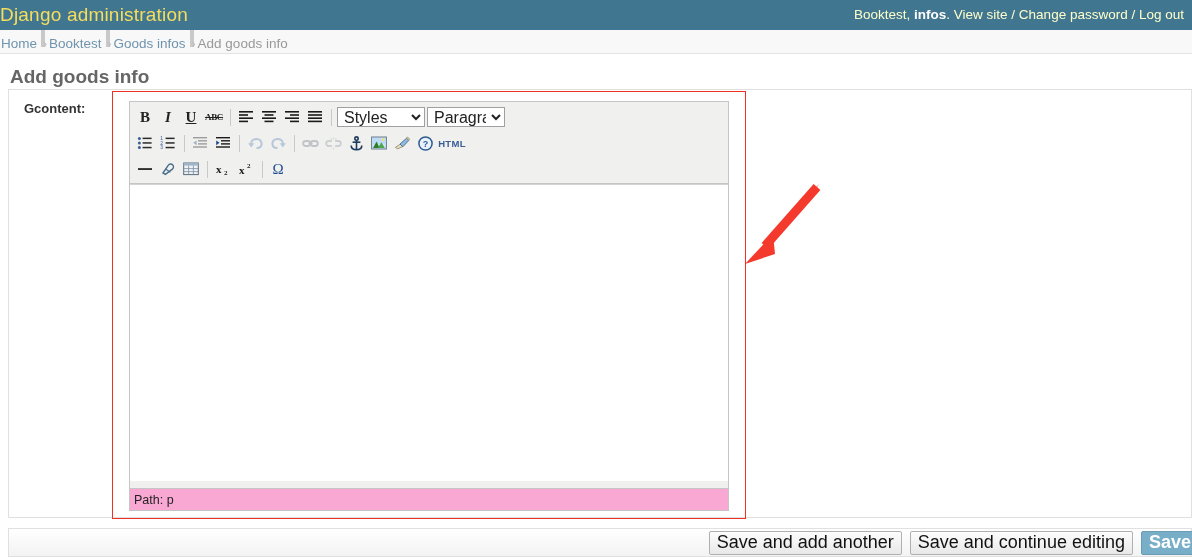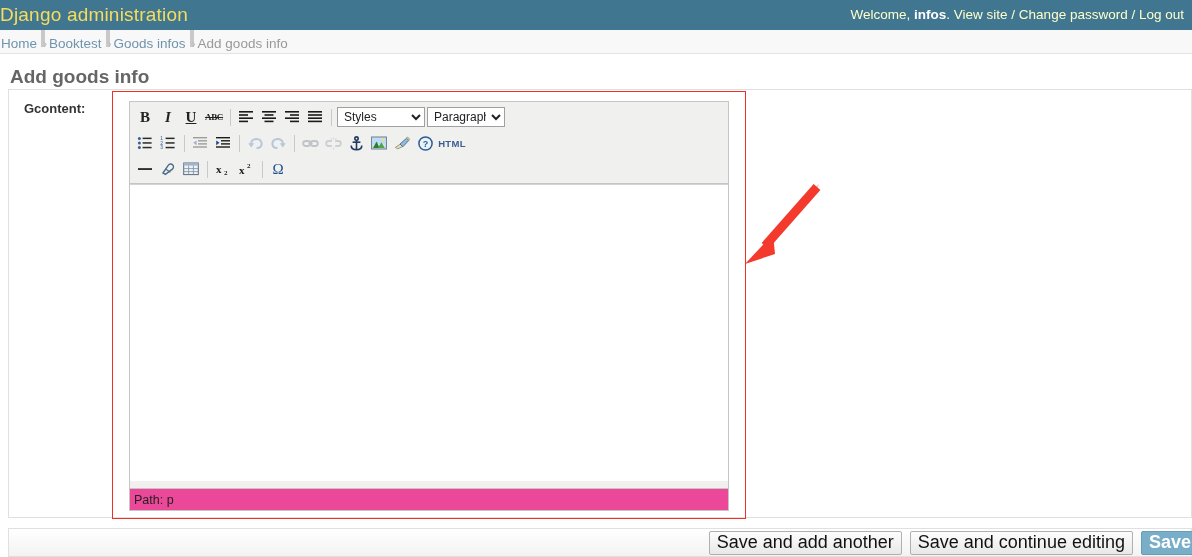--- a/index.html
+++ b/index.html
@@ -120,21 +120,21 @@
   .b-strike {
     font-family: "Liberation Serif", serif; font-size: 9px; font-weight: bold;
     text-decoration: line-through; letter-spacing: -0.3px;
   }
   .icon-svg { display: block; }
   .dim { opacity: 0.42; }
 
   select.tmce-select {
     height: 20px;
     font-family: "Liberation Sans", sans-serif;
-    font-size: 12px;
+    font-size: 16px;
     border: 1px solid #a0a0a0;
     background: #fff;
     color: #222;
     padding: 0 2px;
     margin: 0 1px;
   }
   select.styles-sel { width: 88px; }
   select.para-sel { width: 78px; }
 
   .html-btn {
@@ -145,21 +145,21 @@
 
   .tmce-iframe {
     position: absolute; left: 0; top: 82px;
     width: 598px; height: 297px;
     background: #fff;
     border-top: 1px solid #d4d4d4;
   }
   .tmce-status {
     position: absolute; left: 0; bottom: 0;
     width: 598px; height: 22px;
-    background: #ec4899;
+    background: #f9a8d4;
     border-top: 1px solid #c5c5c5;
     font-size: 12.5px; color: #222;
     line-height: 22px;
     padding-left: 4px;
   }
 
   
   .arrow-anno {
     position: absolute; left: 735px; top: 120px;
     width: 100px; height: 95px;
@@ -198,21 +198,21 @@
   }
 </style>
 </head>
 <body>
 
 <div id="page">
 
   <div class="header">
     <div class="branding">Django administration</div>
     <div class="user-tools">
-      <span>Welcome, </span><strong>infos</strong><span>. </span><a href="#">View site</a><span> / </span><a href="#">Change password</a><span> / </span><a href="#">Log out</a>
+      <span>Booktest, </span><strong>infos</strong><span>. </span><a href="#">View site</a><span> / </span><a href="#">Change password</a><span> / </span><a href="#">Log out</a>
     </div>
   </div>
 
   <div class="breadcrumbs">
     <a href="#">Home</a><span class="sep">›</span><a href="#">Booktest</a><span class="sep">›</span><a href="#">Goods infos</a><span class="sep">›</span><span class="current">Add goods info</span>
   </div>
 
   <div class="content">
 
     <h1 class="page-title">Add goods info</h1>

